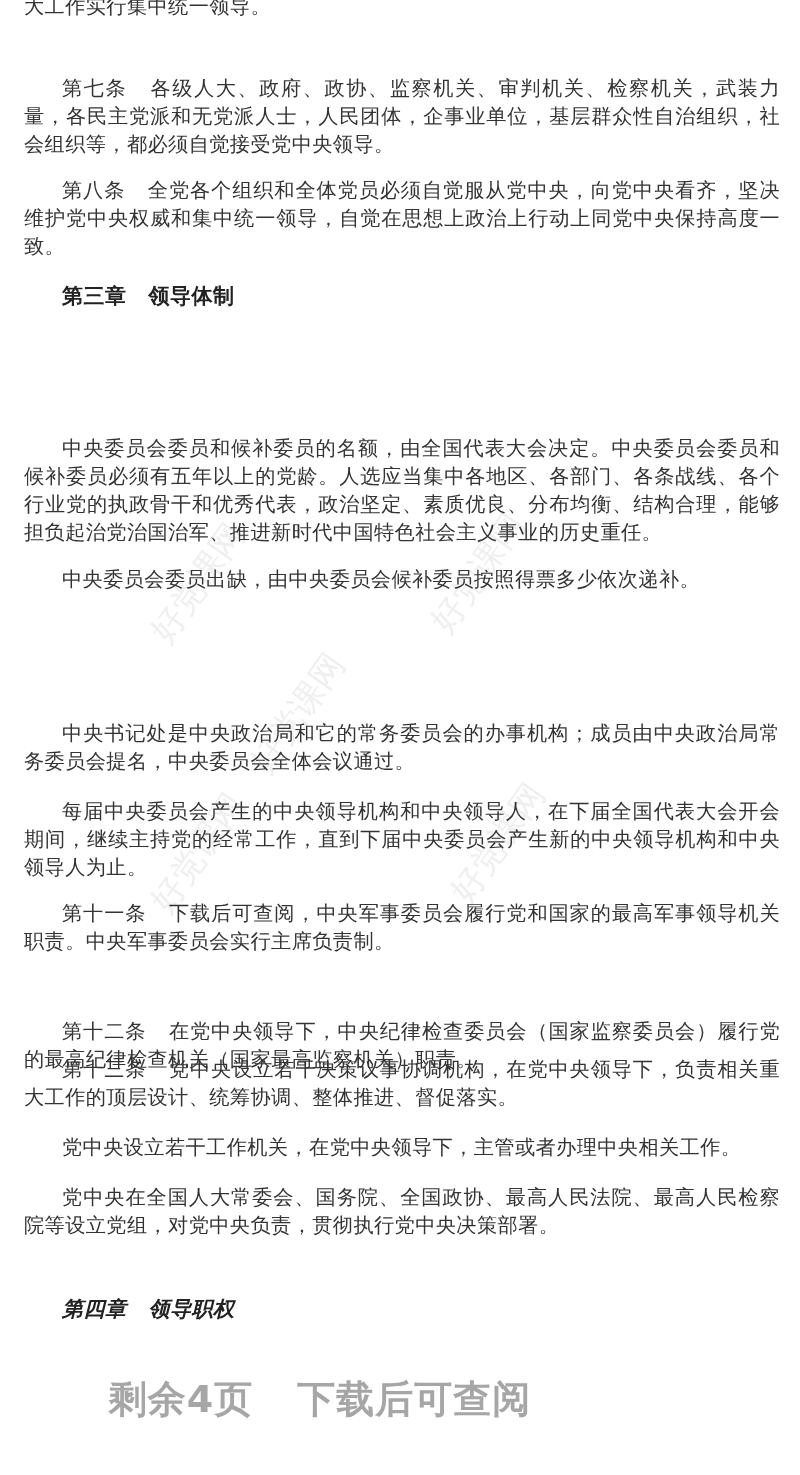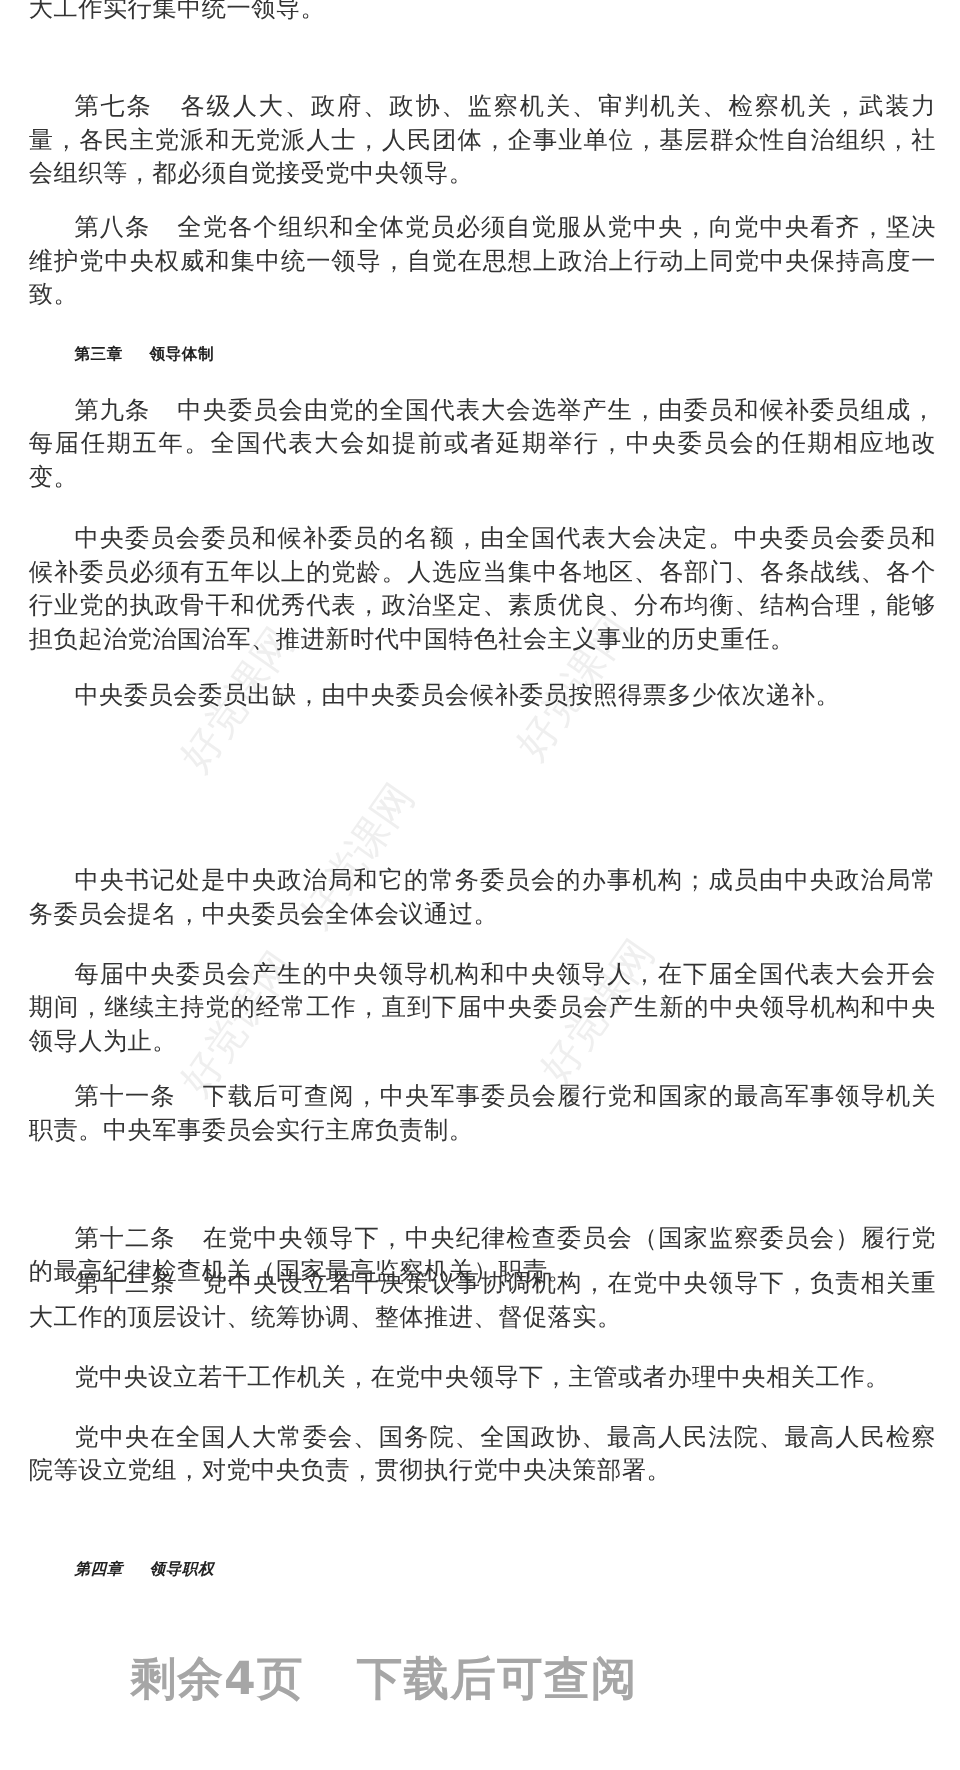--- a/index.html
+++ b/index.html
@@ -12,21 +12,21 @@
     .para {
       position: absolute; left: 24px; width: 756px;
       font-size: 20.2px; line-height: 28px;
       text-indent: 38px; letter-spacing: 0.4px;
       text-align: justify; margin: 0;
     }
     .para.noindent { text-indent: 0; }
     .chapter {
       position: absolute; left: 62px; margin: 0;
       font-family: "DejaVu Sans", "Liberation Sans", sans-serif;
-      font-weight: bold; font-size: 13px; line-height: 28px; color: #222222;
+      font-weight: bold; font-size: 21px; line-height: 28px; color: #222222;
       letter-spacing: 0.5px;
     }
     .gap { display: inline-block; width: 22px; }
     .watermark {
       position: absolute; font-family: "DejaVu Sans", sans-serif;
       font-size: 34px; color: rgba(180,180,180,0.22);
       transform: rotate(-55deg); white-space: nowrap; pointer-events: none;
     }
     .more {
       position: absolute; top: 1374px; left: 0; width: 640px; text-align: center;
@@ -47,31 +47,28 @@
   <div class="watermark" style="left:430px;top:820px;">好党课网</div>
 
   <p class="para noindent" style="top:-8px;">
     <span>大工作实行集中统一领导。</span>
   </p>
 
   <p class="para" style="top:74px;">
     <span>第七条</span><span class="gap"></span><span>各级人大、政府、政协、监察机关、审判机关、检察机关，武装力量，各民主党派和无党派人士，人民团体，企事业单位，基层群众性自治组织，社会组织等，都必须自觉接受党中央领导。</span>
   </p>
 
-  <p class="para" style="top:176px;font-family:Liberation Serif, serif;">
+  <p class="para" style="top:176px;">
     <span>第八条</span><span class="gap"></span><span>全党各个组织和全体党员必须自觉服从党中央，向党中央看齐，坚决维护党中央权威和集中统一领导，自觉在思想上政治上行动上同党中央保持高度一致。</span>
   </p>
 
   <h2 class="chapter" style="top:282px;">
     <span>第三章</span><span class="gap"></span><span>领导体制</span>
   </h2>
 
-  <p class="para" style="top:327px;">
-    <span>第九条</span><span class="gap"></span><span>中央委员会由党的全国代表大会选举产生，由委员和候补委员组成，每届任期五年。全国代表大会如提前或者延期举行，中央委员会的任期相应地改变。</span>
-  </p>
 
   <p class="para" style="top:434px;">
     <span>中央委员会委员和候补委员的名额，由全国代表大会决定。中央委员会委员和候补委员必须有五年以上的党龄。人选应当集中各地区、各部门、各条战线、各个行业党的执政骨干和优秀代表，政治坚定、素质优良、分布均衡、结构合理，能够担负起治党治国治军、推进新时代中国特色社会主义事业的历史重任。</span>
   </p>
 
   <p class="para" style="top:565px;">
     <span>中央委员会委员出缺，由中央委员会候补委员按照得票多少依次递补。</span>
   </p>
 
 

